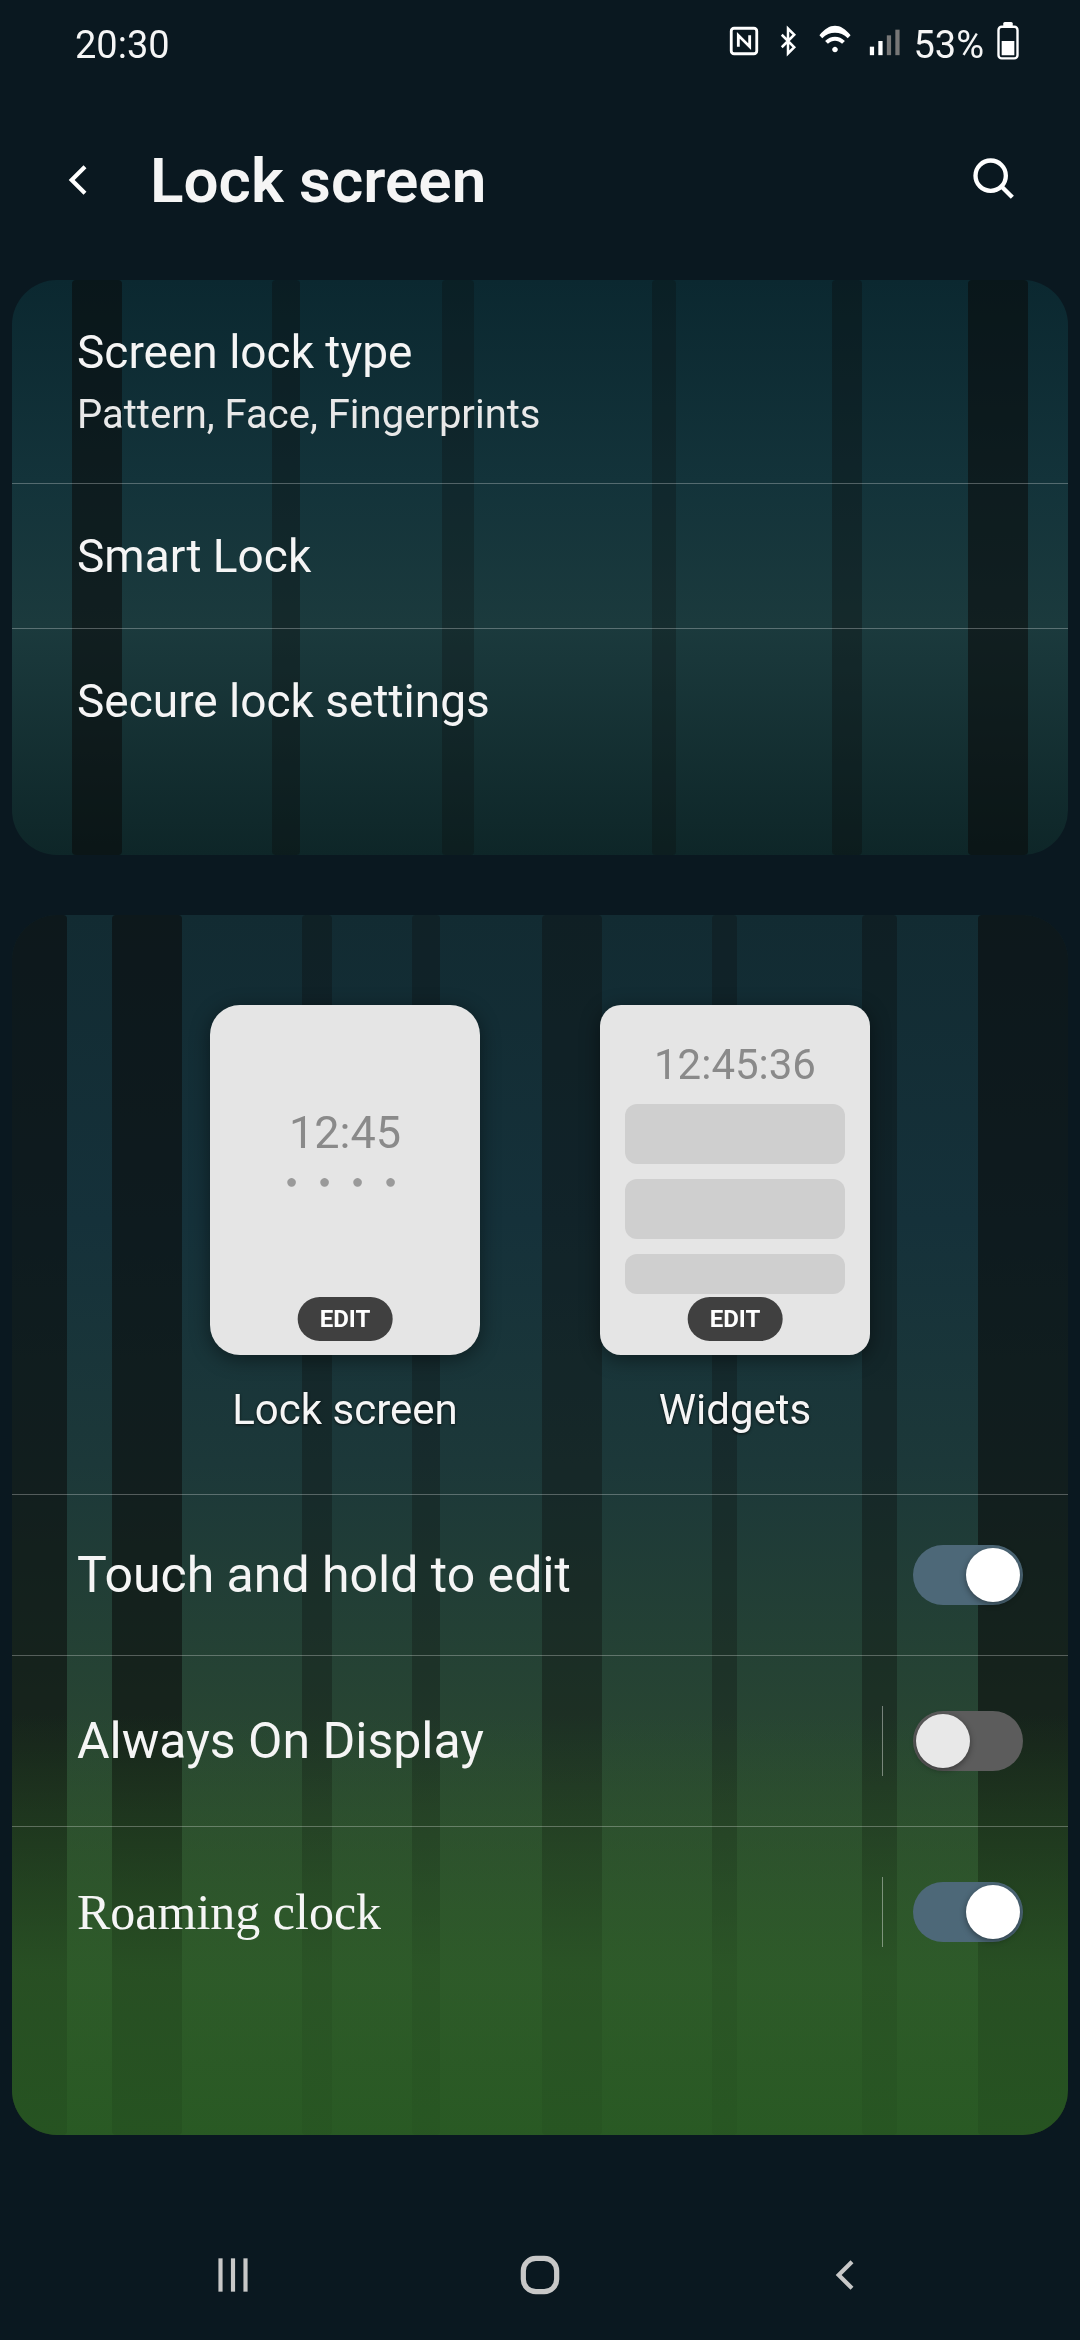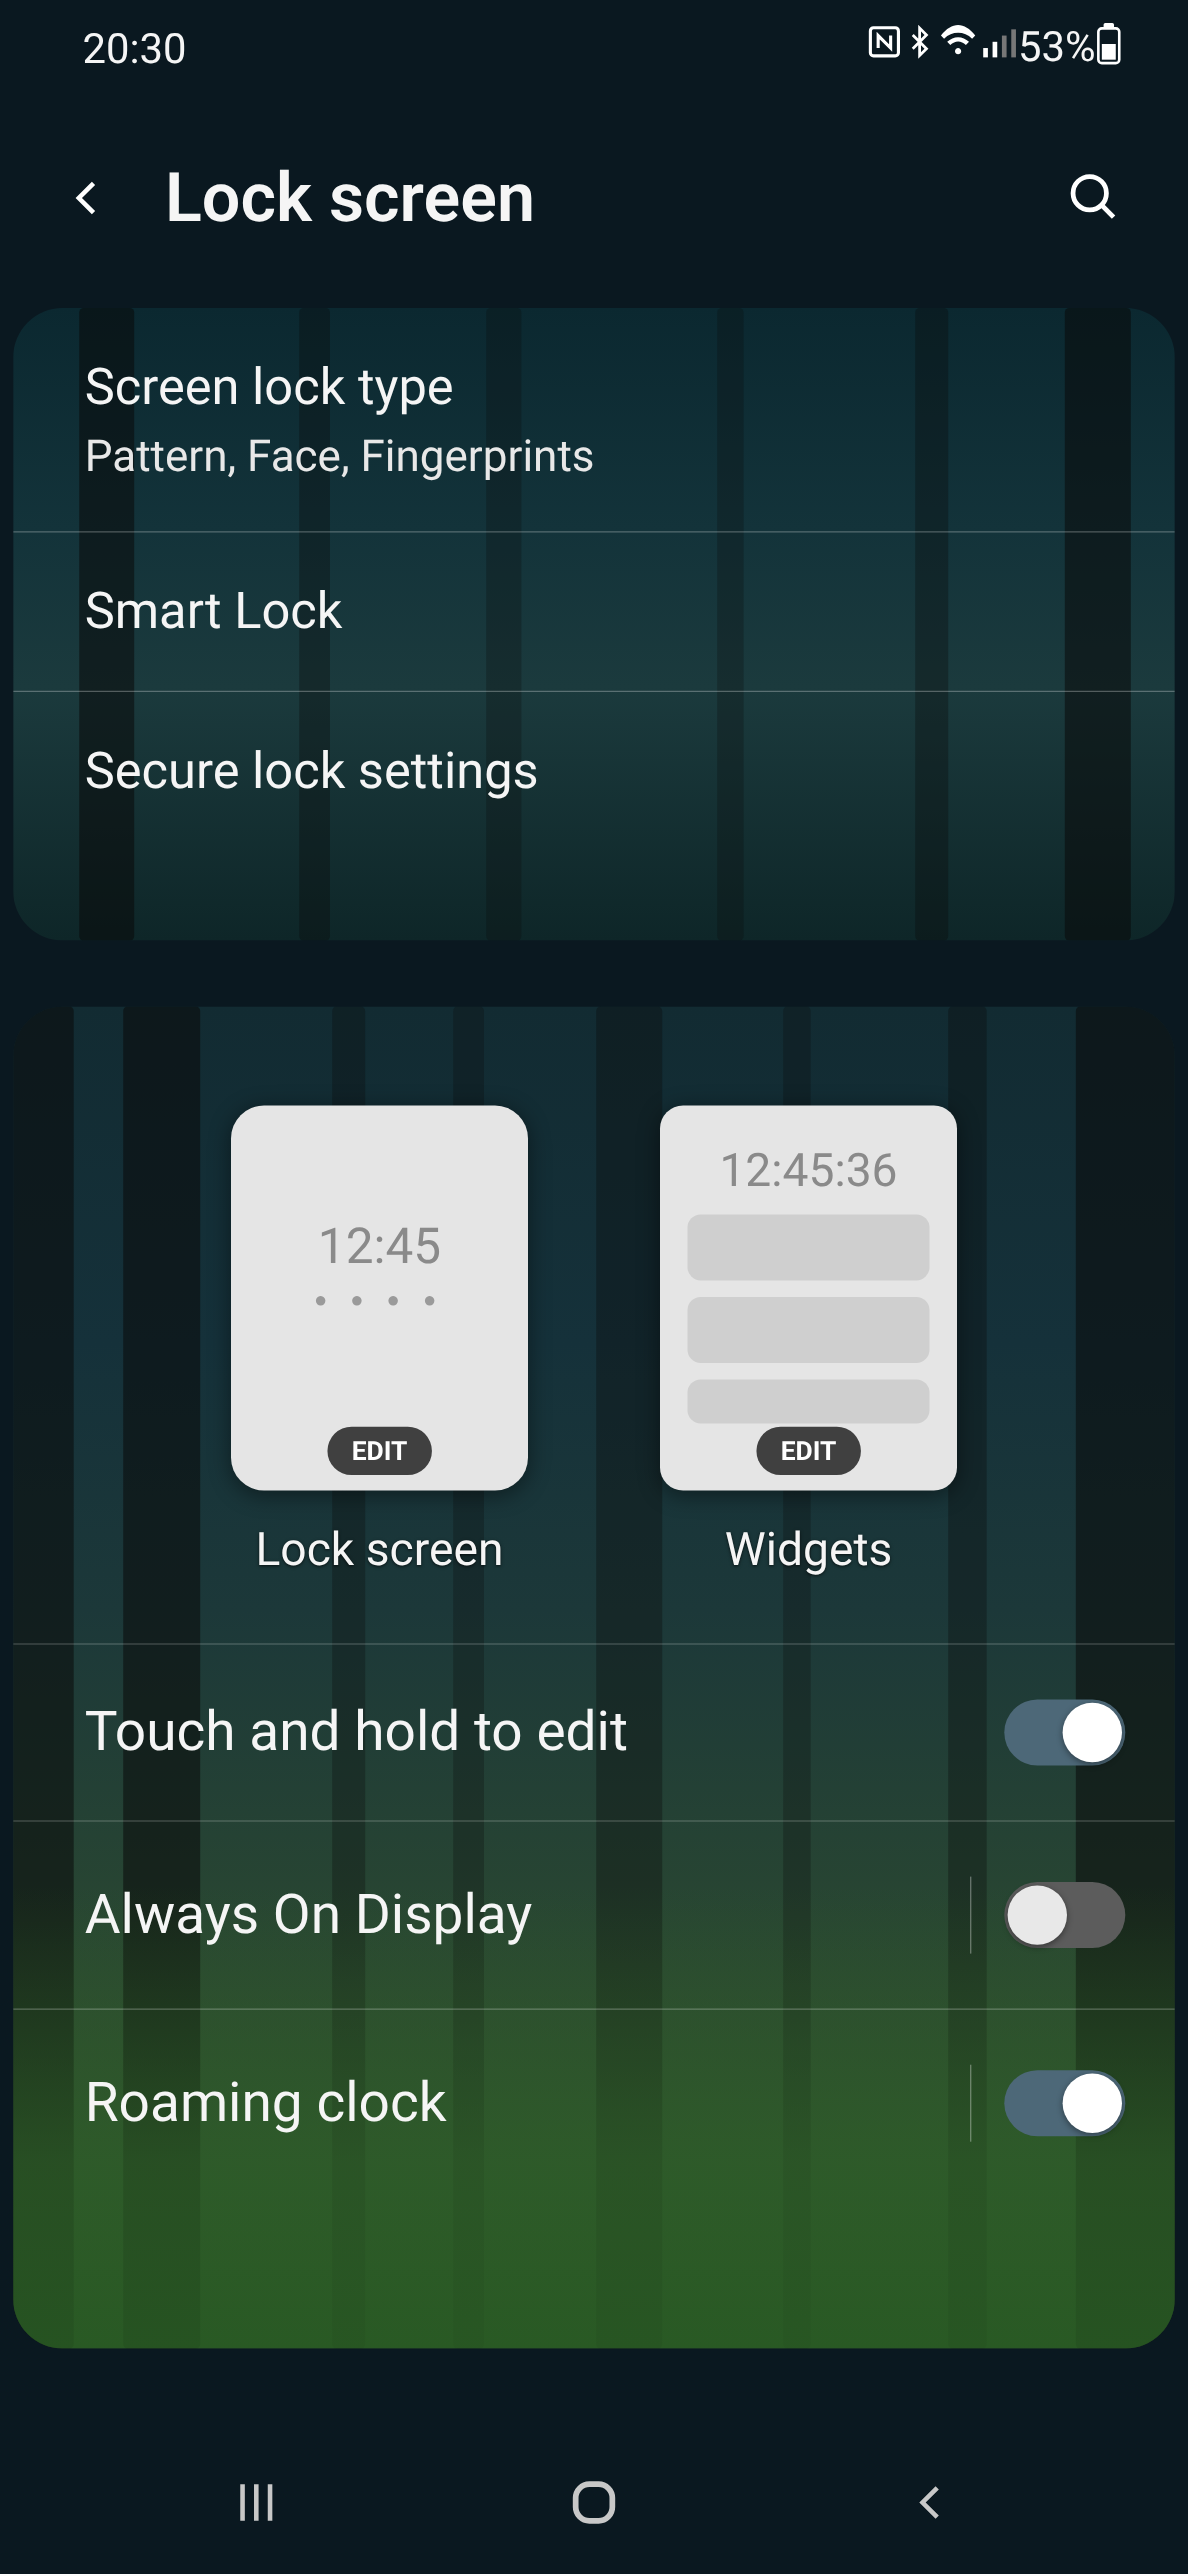--- a/index.html
+++ b/index.html
@@ -12,21 +12,21 @@
     overflow: hidden;
   }
   .status-bar {
     height: 90px;
     display: flex;
     justify-content: space-between;
     align-items: center;
     padding: 0 60px 0 75px;
     font-size: 38px;
   }
-  .status-right { display: flex; align-items: flex-start; }
+  .status-right { display: flex; align-items: center; gap: 12px; }
   .header {
     display: flex;
     align-items: center;
     padding: 50px 45px 60px 40px;
   }
   .back-btn { width: 80px; height: 80px; display:flex; align-items:center; justify-content:center;}
   .header-title { font-size: 62px; font-weight: 600; margin-left: 30px; flex:1;}
   .search-btn { width: 80px; height:80px; display:flex; align-items:center; justify-content:center;}
   .card {
     margin: 0 12px;
@@ -278,21 +278,21 @@
     </div>
     <div class="toggle-item">
       <div class="toggle-title">Always On Display</div>
       <div class="toggle-right">
         <div class="toggle-sep"></div>
         <div class="switch off">
             <div class="knob"></div>
           </div>
       </div>
     </div>
-    <div class="toggle-item" style="border-bottom:none;">
+    <div class="toggle-item" style="border-bottom:none;font-family:Liberation Serif, serif;">
       <div class="toggle-title">Roaming clock</div>
       <div class="toggle-right">
         <div class="toggle-sep"></div>
         <div class="switch on">
             <div class="knob"></div>
           </div>
       </div>
     </div>
   </div>
 </div>

